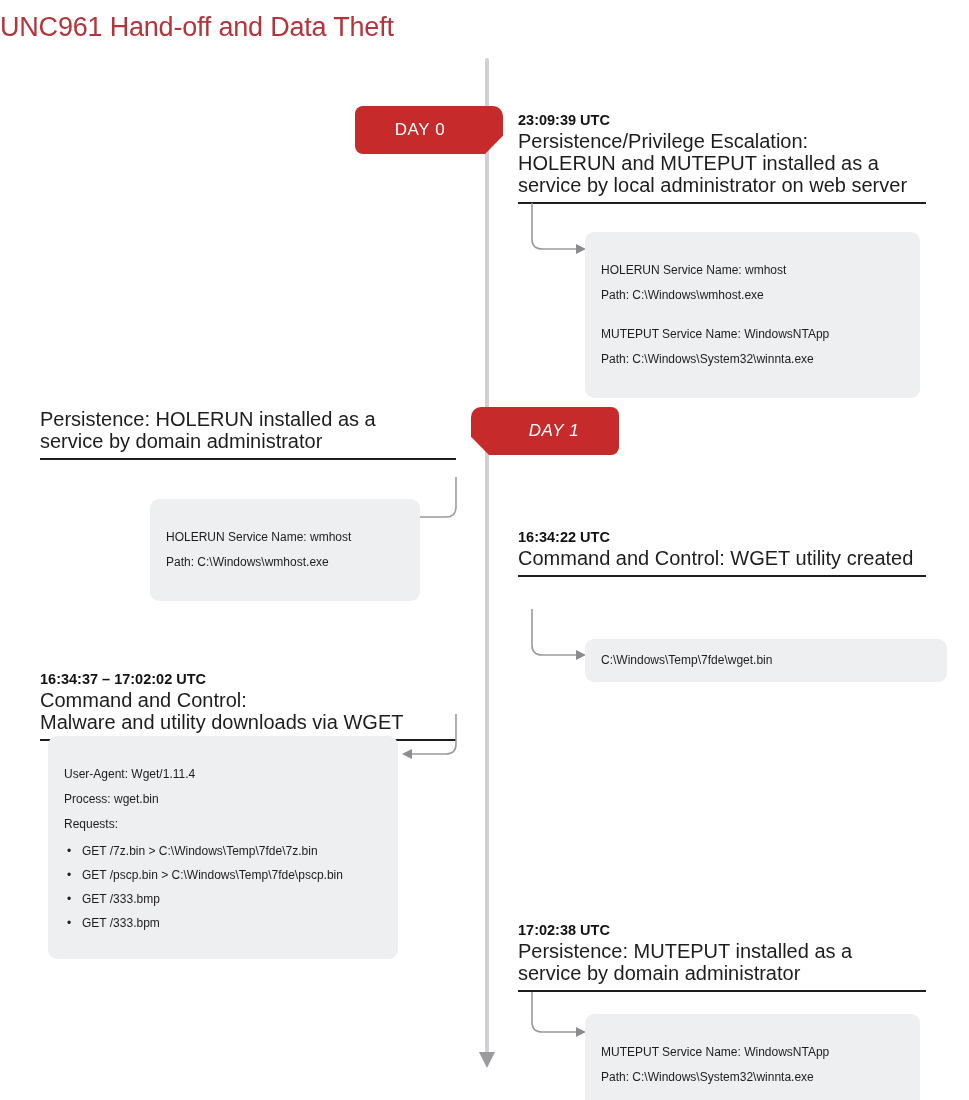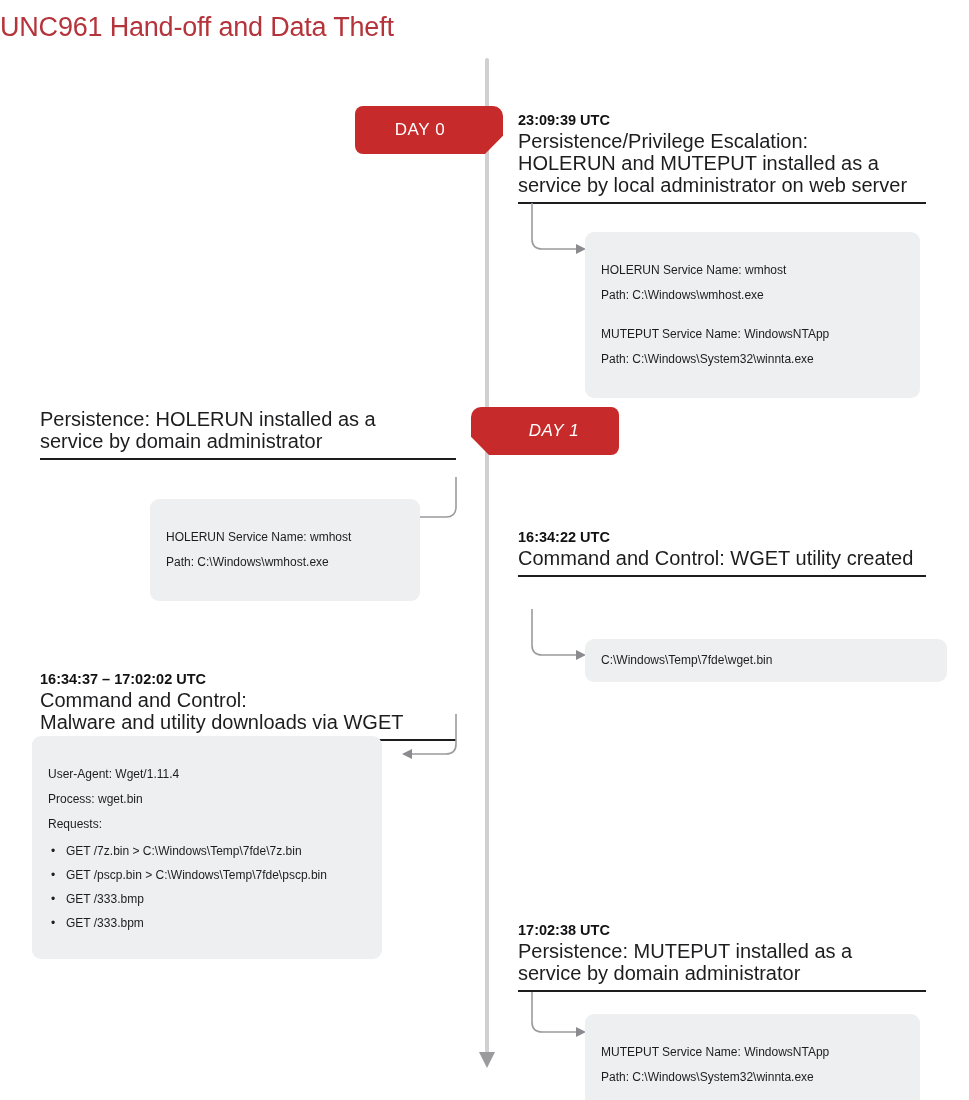--- a/index.html
+++ b/index.html
@@ -224,21 +224,21 @@
   <div class="event-desc">Command and Control:
 Malware and utility downloads via WGET</div>
   <div class="event-rule"></div>
 </div>
 <div class="connector" style="left:388px; top:714px;">
   <svg width="72" height="52" viewBox="0 0 72 52">
     <path d="M68,0 L68,30 Q68,40 58,40 L24,40" fill="none" stroke="#9b9b9e" stroke-width="1.6"></path>
     <path d="M24,35 L14,40 L24,45 Z" fill="#8c8c90"></path>
   </svg>
 </div>
-<div class="detail-box" style="left:32px; top:736px; width:318px;">
+<div class="detail-box" style="left:48px; top:736px; width:318px;">
   <div class="detail-line">User-Agent: Wget/1.11.4</div>
   <div class="detail-line">Process: wget.bin</div>
   <div class="detail-line">Requests:</div>
   <ul class="detail-list">
     <li>GET /7z.bin &gt; C:\Windows\Temp\7fde\7z.bin</li>
     <li>GET /pscp.bin &gt; C:\Windows\Temp\7fde\pscp.bin</li>
     <li>GET /333.bmp</li>
     <li>GET /333.bpm</li>
   </ul>
 </div>

